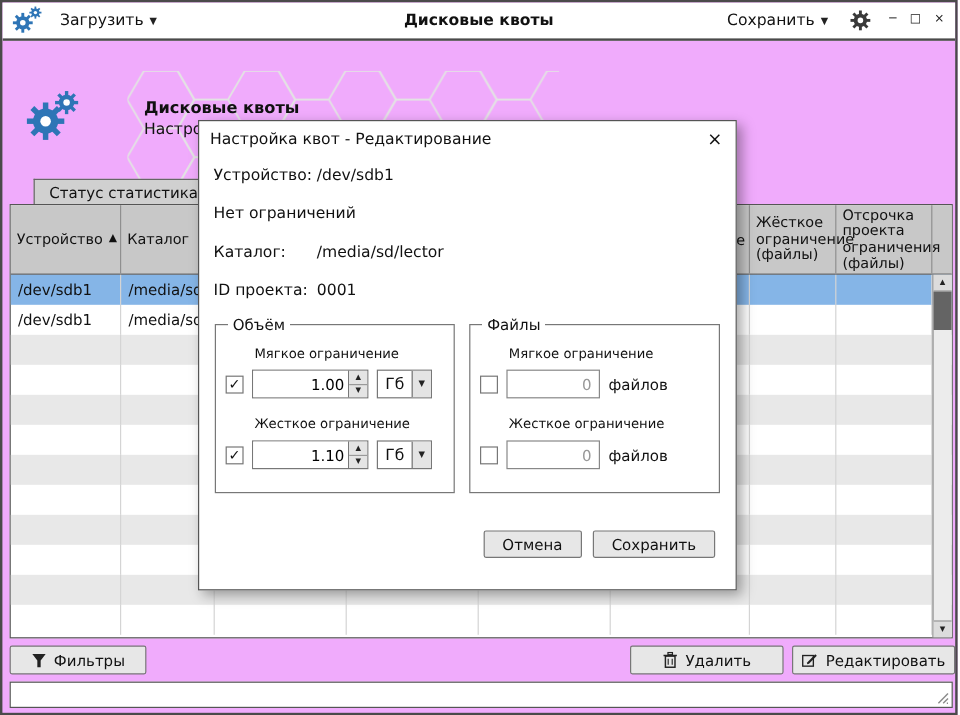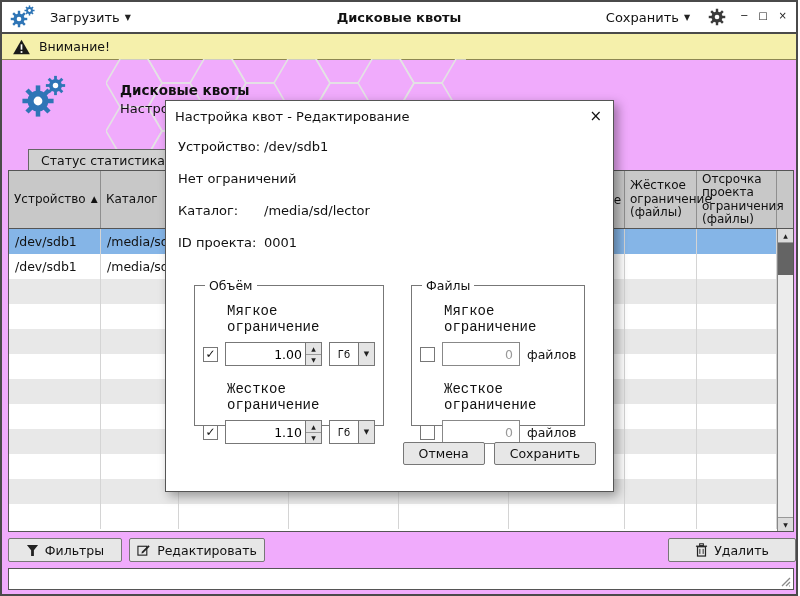--- a/index.html
+++ b/index.html
@@ -67,35 +67,35 @@
   
   .dialog{position:absolute;top:98px;left:163px;width:449px;height:392px;background:#fff;border:1px solid #555;box-shadow:4px 4px 10px rgba(0,0,0,.35);z-index:10;box-sizing:border-box;}
   .dialog-titlebar{height:24px;display:flex;align-items:center;padding:3px 9px 0;font-size:13px;}
   .dialog-close{margin-left:auto;font-size:15px;line-height:1;color:#111;padding:0 2px;}
   .dialog-fields{padding:2px 12px 0;}
   .drow{height:32px;display:flex;align-items:center;font-size:13px;}
   .dlabel{min-width:82px;padding-right:4px;white-space:nowrap;flex-shrink:0;}
   .dvalue{white-space:nowrap;}
   .dinput{flex:1;height:21px;border:1px solid #777;font-size:12.5px;padding:0 5px;font-family:inherit;outline:none;min-width:0;}
   .dgroups{display:flex;padding:0 12px;margin-top:4px;}
-  fieldset{border:1px solid #777;margin:16px;padding:2px 8px 8px;box-sizing:border-box;height:148px;}
+  fieldset{border:1px solid #777;margin:1px;padding:2px 8px 8px;box-sizing:border-box;height:148px;}
   fieldset.vol{width:200px;}
   fieldset.files{flex:1;margin-left:11px;}
   legend{font-size:12.5px;padding:0 4px;margin-left:2px;}
-  .limit-label{font-size:14px;margin:8px 0 7px 24px;font-family:Liberation Mono, monospace;}
+  .limit-label{font-size:11px;margin:8px 0 7px 24px;}
   .limit-label.gap{margin-top:15px;}
   .limit-row{display:flex;align-items:center;gap:7px;}
   .checkbox{width:15px;height:15px;border:1px solid #777;background:#fff;box-sizing:border-box;display:flex;align-items:center;justify-content:center;font-size:12px;font-weight:bold;flex-shrink:0;}
   .spinbox{display:flex;width:97px;height:24px;border:1px solid #777;box-sizing:border-box;background:#fff;}
   .spinbox input{flex:1;min-width:0;border:none;text-align:right;font-size:12.5px;padding:0 3px;outline:none;font-family:inherit;}
   .spin-btns{width:15px;display:flex;flex-direction:column;border-left:1px solid #777;}
   .spin-btn{flex:1;background:#e4e4e4;font-size:6px;display:flex;align-items:center;justify-content:center;color:#222;}
   .spin-btn + .spin-btn{border-top:1px solid #999;}
   .unitbox{display:flex;width:46px;height:24px;border:1px solid #777;box-sizing:border-box;background:#fff;}
-  .unit-label{flex:1;display:flex;align-items:center;justify-content:center;font-size:10px;}
+  .unit-label{flex:1;display:flex;align-items:center;justify-content:center;font-size:13px;}
   .unit-btn{width:15px;background:#e4e4e4;border-left:1px solid #777;font-size:7px;display:flex;align-items:center;justify-content:center;color:#222;}
   .numinput{width:78px;height:24px;border:1px solid #888;box-sizing:border-box;text-align:right;padding:0 6px;font-size:12.5px;color:#999;font-family:inherit;outline:none;background:#fff;}
   .suffix{font-size:12.5px;}
   .dialog-btns{position:absolute;right:17px;bottom:26px;display:flex;gap:9px;}
   .btn{height:23px;background:var(--button_bg,#e7e7e7);border:1px solid #777;border-radius:2px;font-size:12.5px;padding:0 15px;font-family:inherit;color:#111;display:flex;align-items:center;justify-content:center;}
 </style>
 </head>
 <body>
 
 <svg width="0" height="0" style="position:absolute">
@@ -136,28 +136,20 @@
           <use href="#gear"></use>
         </svg>
       <div class="win-controls">
         <span>─</span>
         <span>□</span>
         <span>×</span>
       </div>
     </div>
   </div>
 
-  <div class="warnbar">
-    <svg width="19" height="16" viewBox="0 0 24 21">
-      <path d="M12 1 L23 20 L1 20 Z" fill="#1a1a1a"></path>
-      <rect x="10.9" y="7" width="2.2" height="7" fill="#ffffff"></rect>
-      <circle cx="12" cy="17" r="1.4" fill="#ffffff"></circle>
-    </svg>
-    <span>Внимание!</span>
-  </div>
 
   <svg class="hexes" width="360" height="94">
     <defs>
       <pattern id="hexp" width="84" height="48" patternUnits="userSpaceOnUse">
         <path d="M14 0 L42 0 L56 24 L42 48 L14 48 L0 24 Z" fill="none" stroke="#e3e3e3" stroke-width="1.5"></path>
         <path d="M14 0 L42 0 L56 24 L42 48 L14 48 L0 24 Z" fill="none" stroke="#e3e3e3" stroke-width="1.5" transform="translate(42,24)"></path>
         <path d="M14 0 L42 0 L56 24 L42 48 L14 48 L0 24 Z" fill="none" stroke="#e3e3e3" stroke-width="1.5" transform="translate(42,-24)"></path>
       </pattern>
     </defs>
     <rect width="360" height="94" fill="url(#hexp)"></rect>
@@ -335,38 +327,38 @@
       <div class="scroll-btn down">▼</div>
     </div>
   </div>
 
   <div class="footer">
     <button class="fbtn filters">
       <svg width="13" height="13" viewBox="0 0 14 14">
         <path d="M1 1 L13 1 L8.5 6.8 L8.5 13 L5.5 13 L5.5 6.8 Z" fill="#222222"></path>
       </svg>
       <span>Фильтры</span>
-    </button>
-    <button class="fbtn edit">
-      <svg width="14" height="14" viewBox="0 0 15 15">
-        <rect x="1" y="3.5" width="9.5" height="9.5" fill="none" stroke="#222222" stroke-width="1.2"></rect>
-        <path d="M4.8 11.2 L6.6 10.8 L13.6 3.8 L12.2 2.4 L5.2 9.4 Z" fill="#222222"></path>
-      </svg>
-      <span>Редактировать</span>
     </button>
     <button class="fbtn delete">
       <svg width="13" height="14" viewBox="0 0 14 15">
         <rect x="2.7" y="4" width="8.6" height="10" fill="none" stroke="#222222" stroke-width="1.3"></rect>
         <line x1="1" y1="3.4" x2="13" y2="3.4" stroke="#222222" stroke-width="1.3"></line>
         <rect x="5" y="0.8" width="4" height="2" fill="none" stroke="#222222" stroke-width="1.1"></rect>
         <line x1="5.2" y1="6.3" x2="5.2" y2="11.7" stroke="#222222" stroke-width="1"></line>
         <line x1="8.8" y1="6.3" x2="8.8" y2="11.7" stroke="#222222" stroke-width="1"></line>
       </svg>
       <span>Удалить</span>
     </button>
+    <button class="fbtn edit">
+      <svg width="14" height="14" viewBox="0 0 15 15">
+        <rect x="1" y="3.5" width="9.5" height="9.5" fill="none" stroke="#222222" stroke-width="1.2"></rect>
+        <path d="M4.8 11.2 L6.6 10.8 L13.6 3.8 L12.2 2.4 L5.2 9.4 Z" fill="#222222"></path>
+      </svg>
+      <span>Редактировать</span>
+    </button>
   </div>
 
   <div class="statusbar">
     <svg class="grip" width="12" height="12" viewBox="0 0 12 12">
       <line x1="11" y1="3" x2="3" y2="11" stroke="#8a8a8a" stroke-width="1.2"></line>
       <line x1="11" y1="7" x2="7" y2="11" stroke="#8a8a8a" stroke-width="1.2"></line>
       <line x1="11" y1="11" x2="10" y2="11" stroke="#8a8a8a" stroke-width="1.2"></line>
     </svg>
   </div>
 

